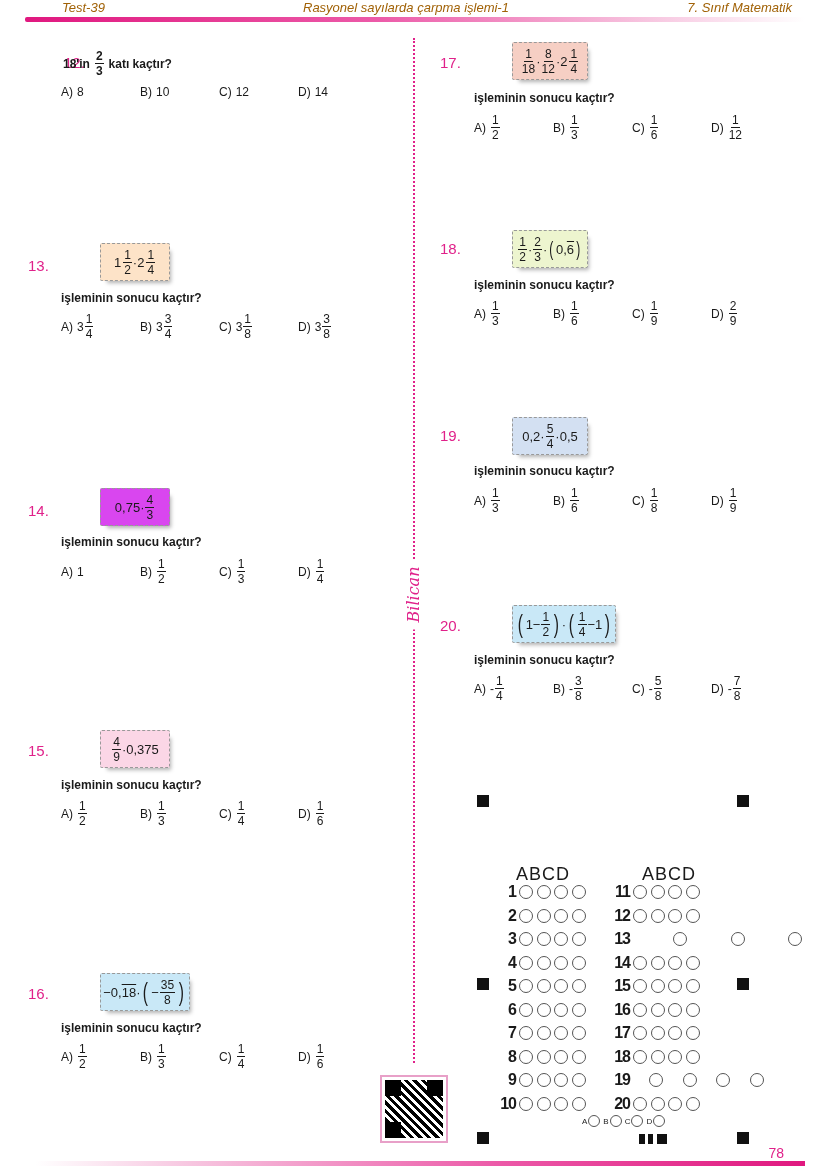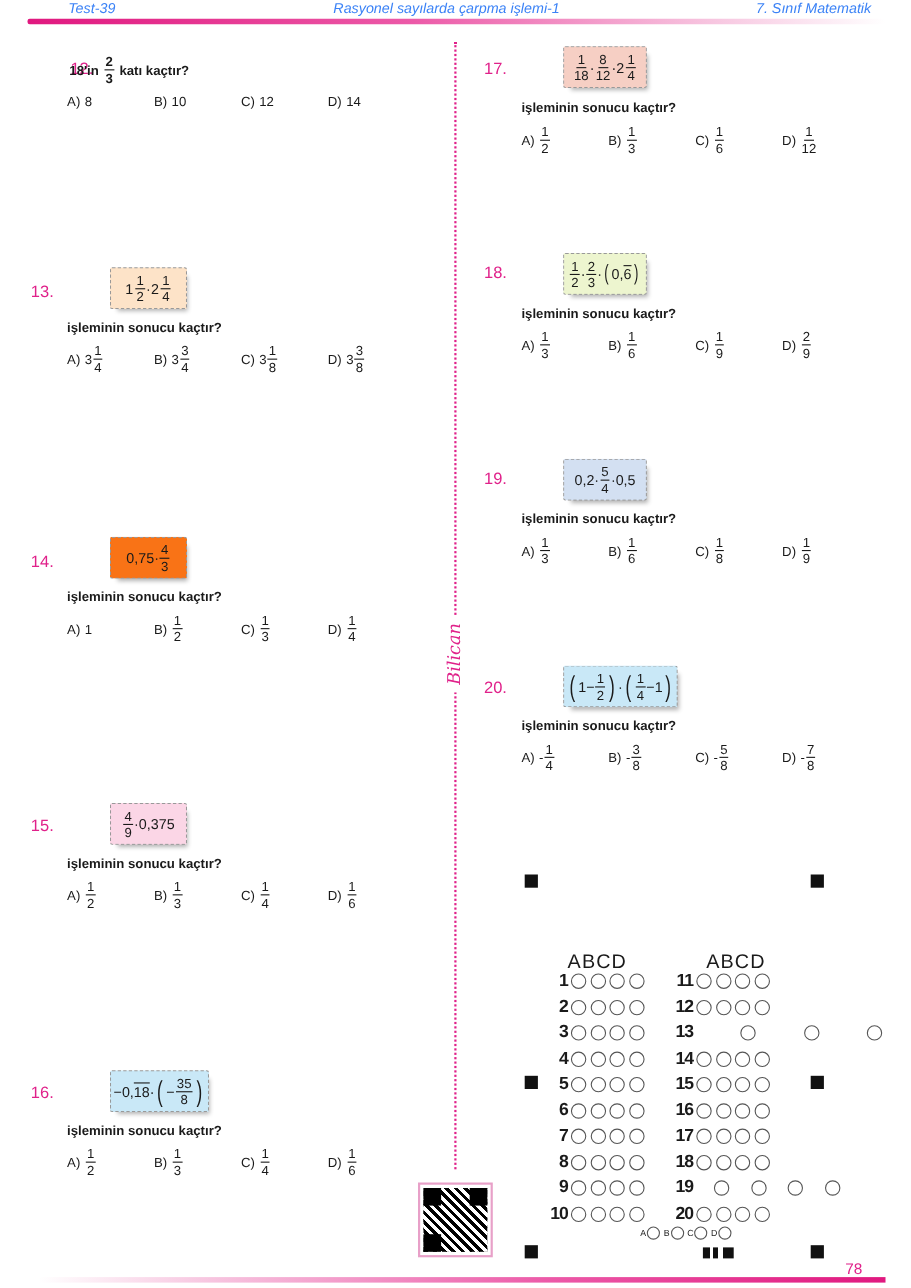--- a/index.html
+++ b/index.html
@@ -1,20 +1,20 @@
 <!DOCTYPE html>
 <html><head>
 <meta charset="utf-8">
 <style>
   * { box-sizing: border-box; margin: 0; padding: 0; }
   html, body { width: 828px; height: 1171px; background: #ffffff; overflow: hidden; }
   body { position: relative; font-family: "Liberation Sans", sans-serif; color: #1a1a1a; }
 
   .header { position: absolute; left: 0; top: 0; width: 828px; height: 30px; }
-  .header span { position: absolute; top: 0; font-style: italic; font-size: 13px; color: #3b82f6; }
+  .header span { position: absolute; top: 0; font-style: italic; font-size: 13px; color: #a16207; }
   .hdr-left { left: 62px; }
   .hdr-center { left: 303px; }
   .hdr-right { right: 36px; }
   .header-bar { position: absolute; left: 25px; top: 17px; width: 780px; height: 5px;
     background: linear-gradient(to right, #e0187f 0%, #ec5aa8 45%, #f7c6e0 80%, #ffffff 100%); border-radius: 2px; }
 
   .divider { position: absolute; left: 413px; top: 38px; height: 1025px; width: 0;
     border-left: 2px dotted #e0218a; }
   .brand { position: absolute; left: 400px; top: 585px; transform: rotate(-90deg); transform-origin: center;
     font-family: "DejaVu Serif", serif; font-style: italic; font-size: 16px; color: #e0218a; background: #fff; padding: 0 4px; width: 70px; text-align:center; margin-left:-22px; }
@@ -134,21 +134,21 @@
         </span></div>
     <div class="opt"><span class="lbl">D)</span>3<span class="frac">
           <span class="n">3</span>
           <span class="d">8</span>
         </span></div>
   </div>
 </div>
 
 <div class="q" style="left:28px; top:488px; height:100px;">
   <span class="qnum" style="top:14px;">14.</span>
-  <div class="box" style="top:0; left:72px; width:70px; background:#f97316;">
+  <div class="box" style="top:0; left:72px; width:70px; background:#d946ef;">
     0,75·<span class="frac">
         <span class="n">4</span>
         <span class="d">3</span>
       </span>
   </div>
   <span class="prompt" style="top:47px; left:33px;">işleminin sonucu kaçtır?</span>
   <div class="opts" style="top:70px; left:33px;">
     <div class="opt"><span class="lbl">A)</span>1</div>
     <div class="opt">
         <span class="lbl">B)</span>

